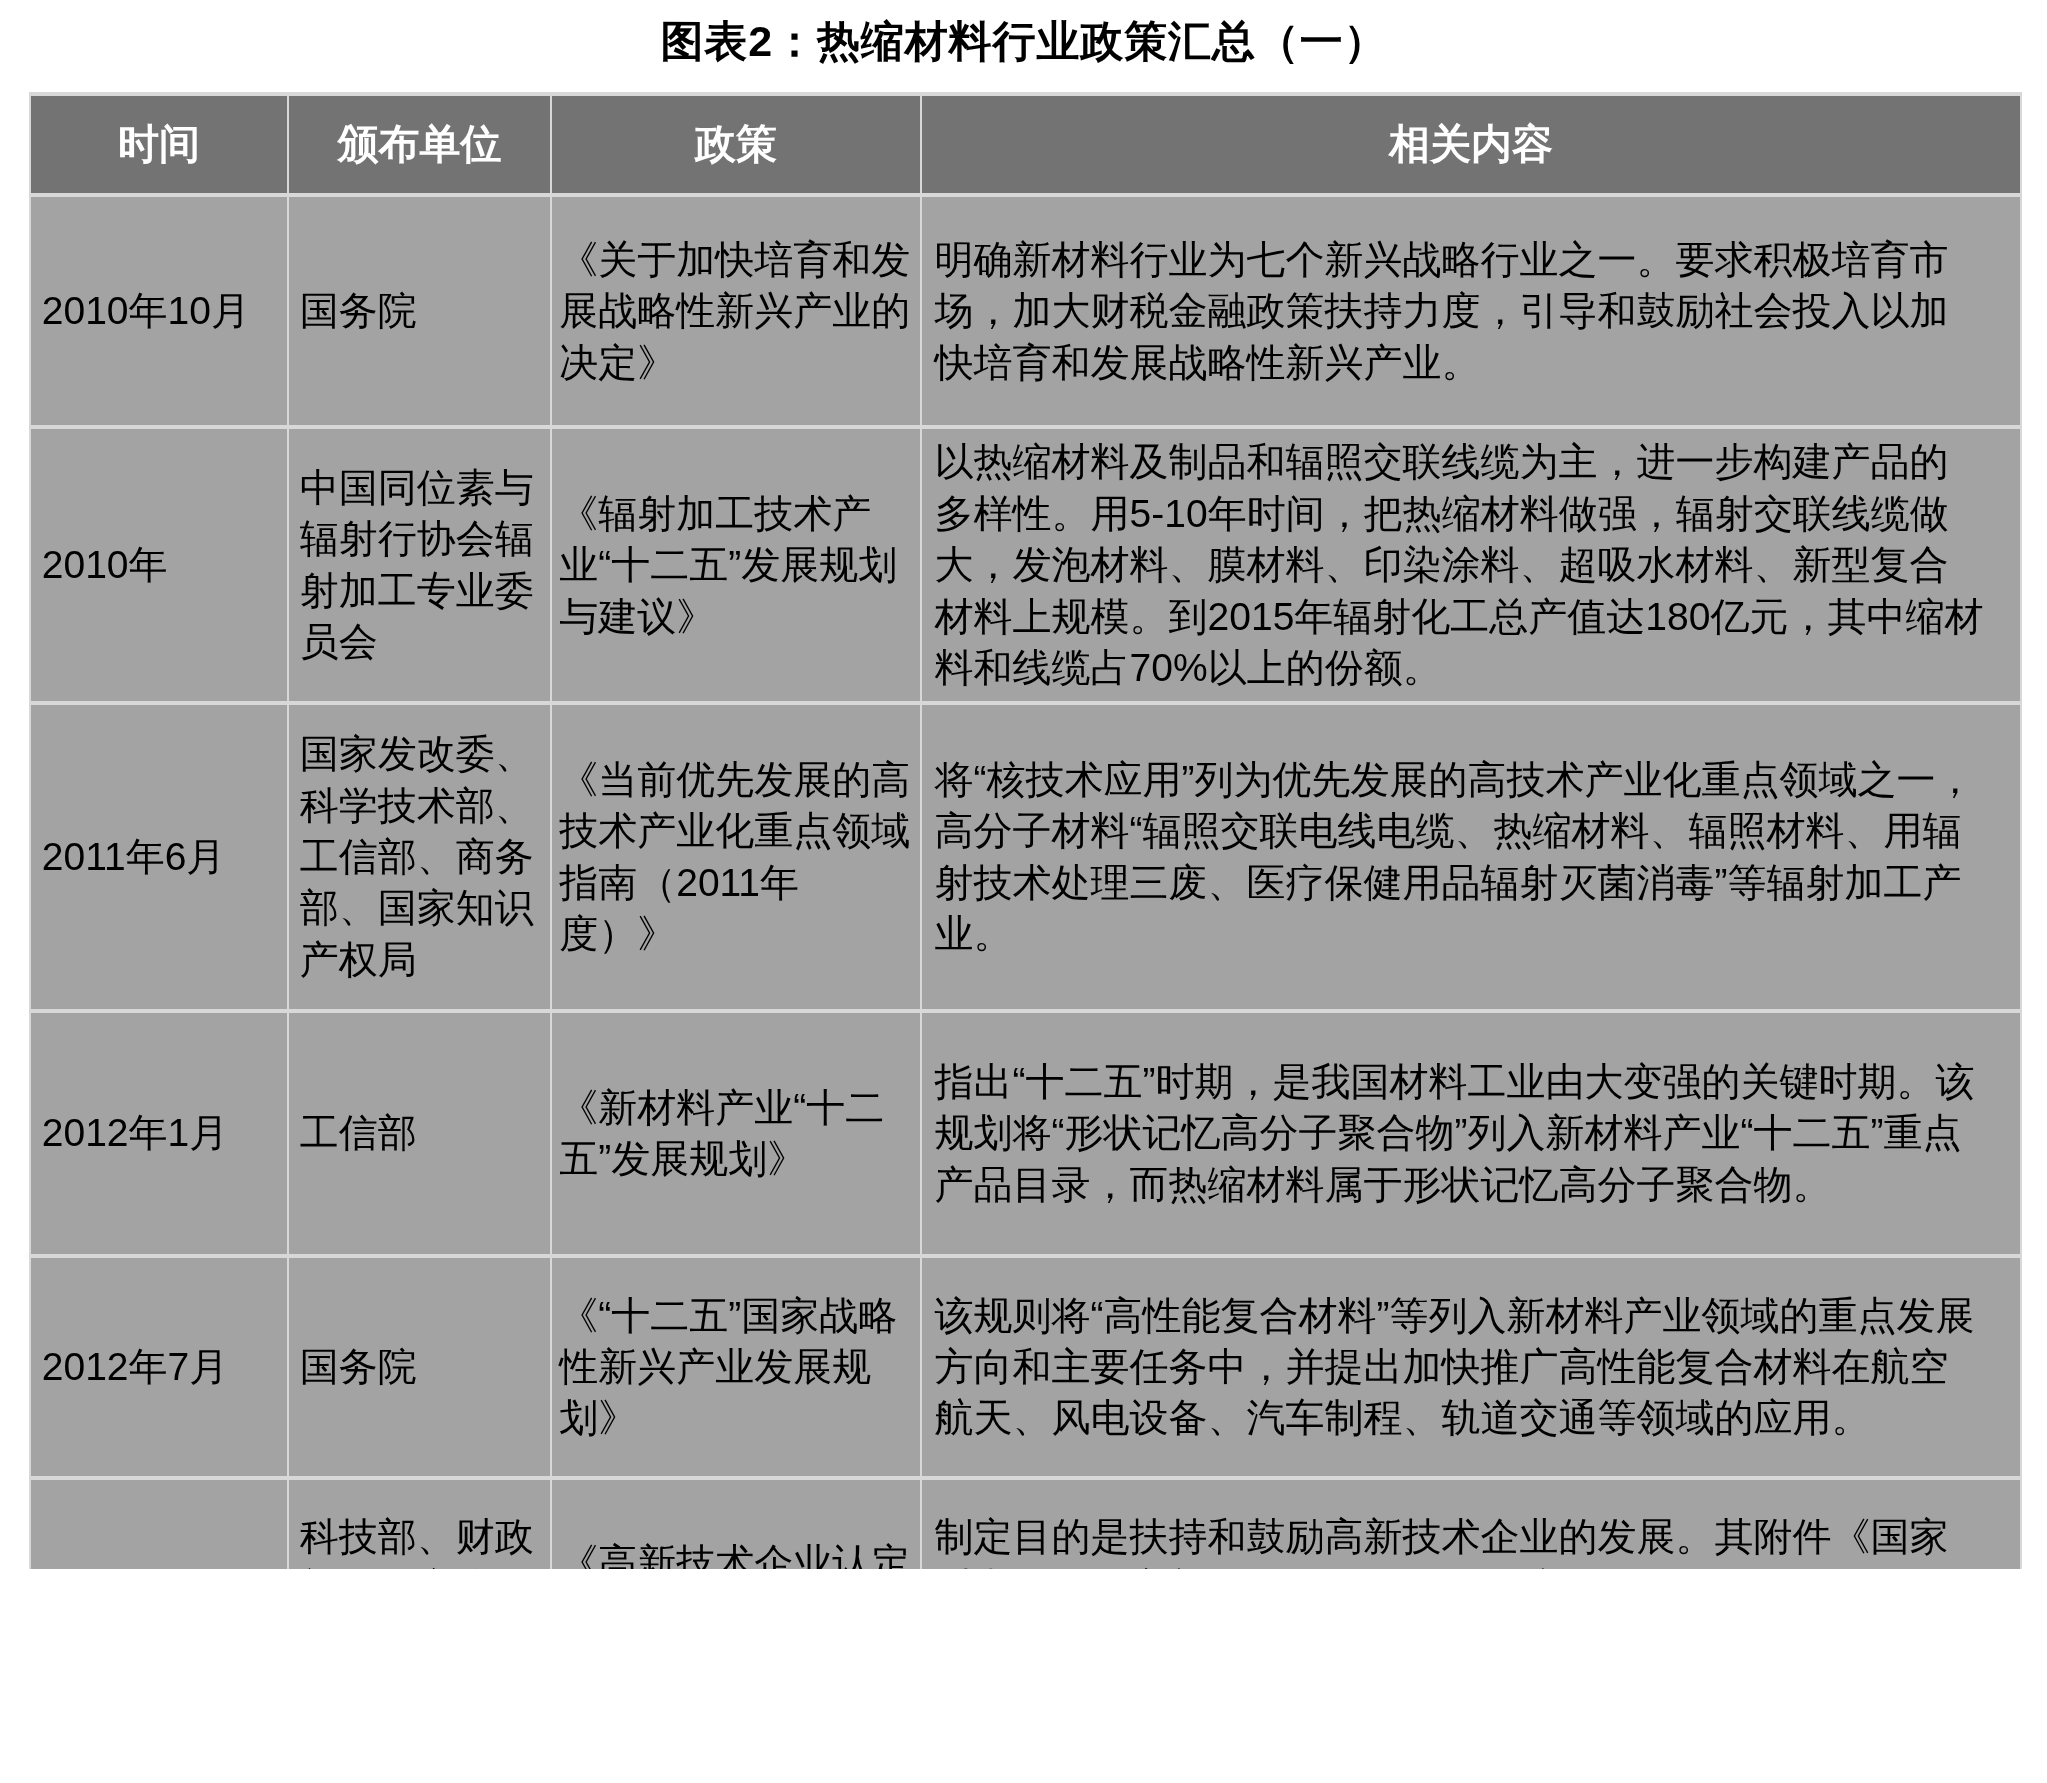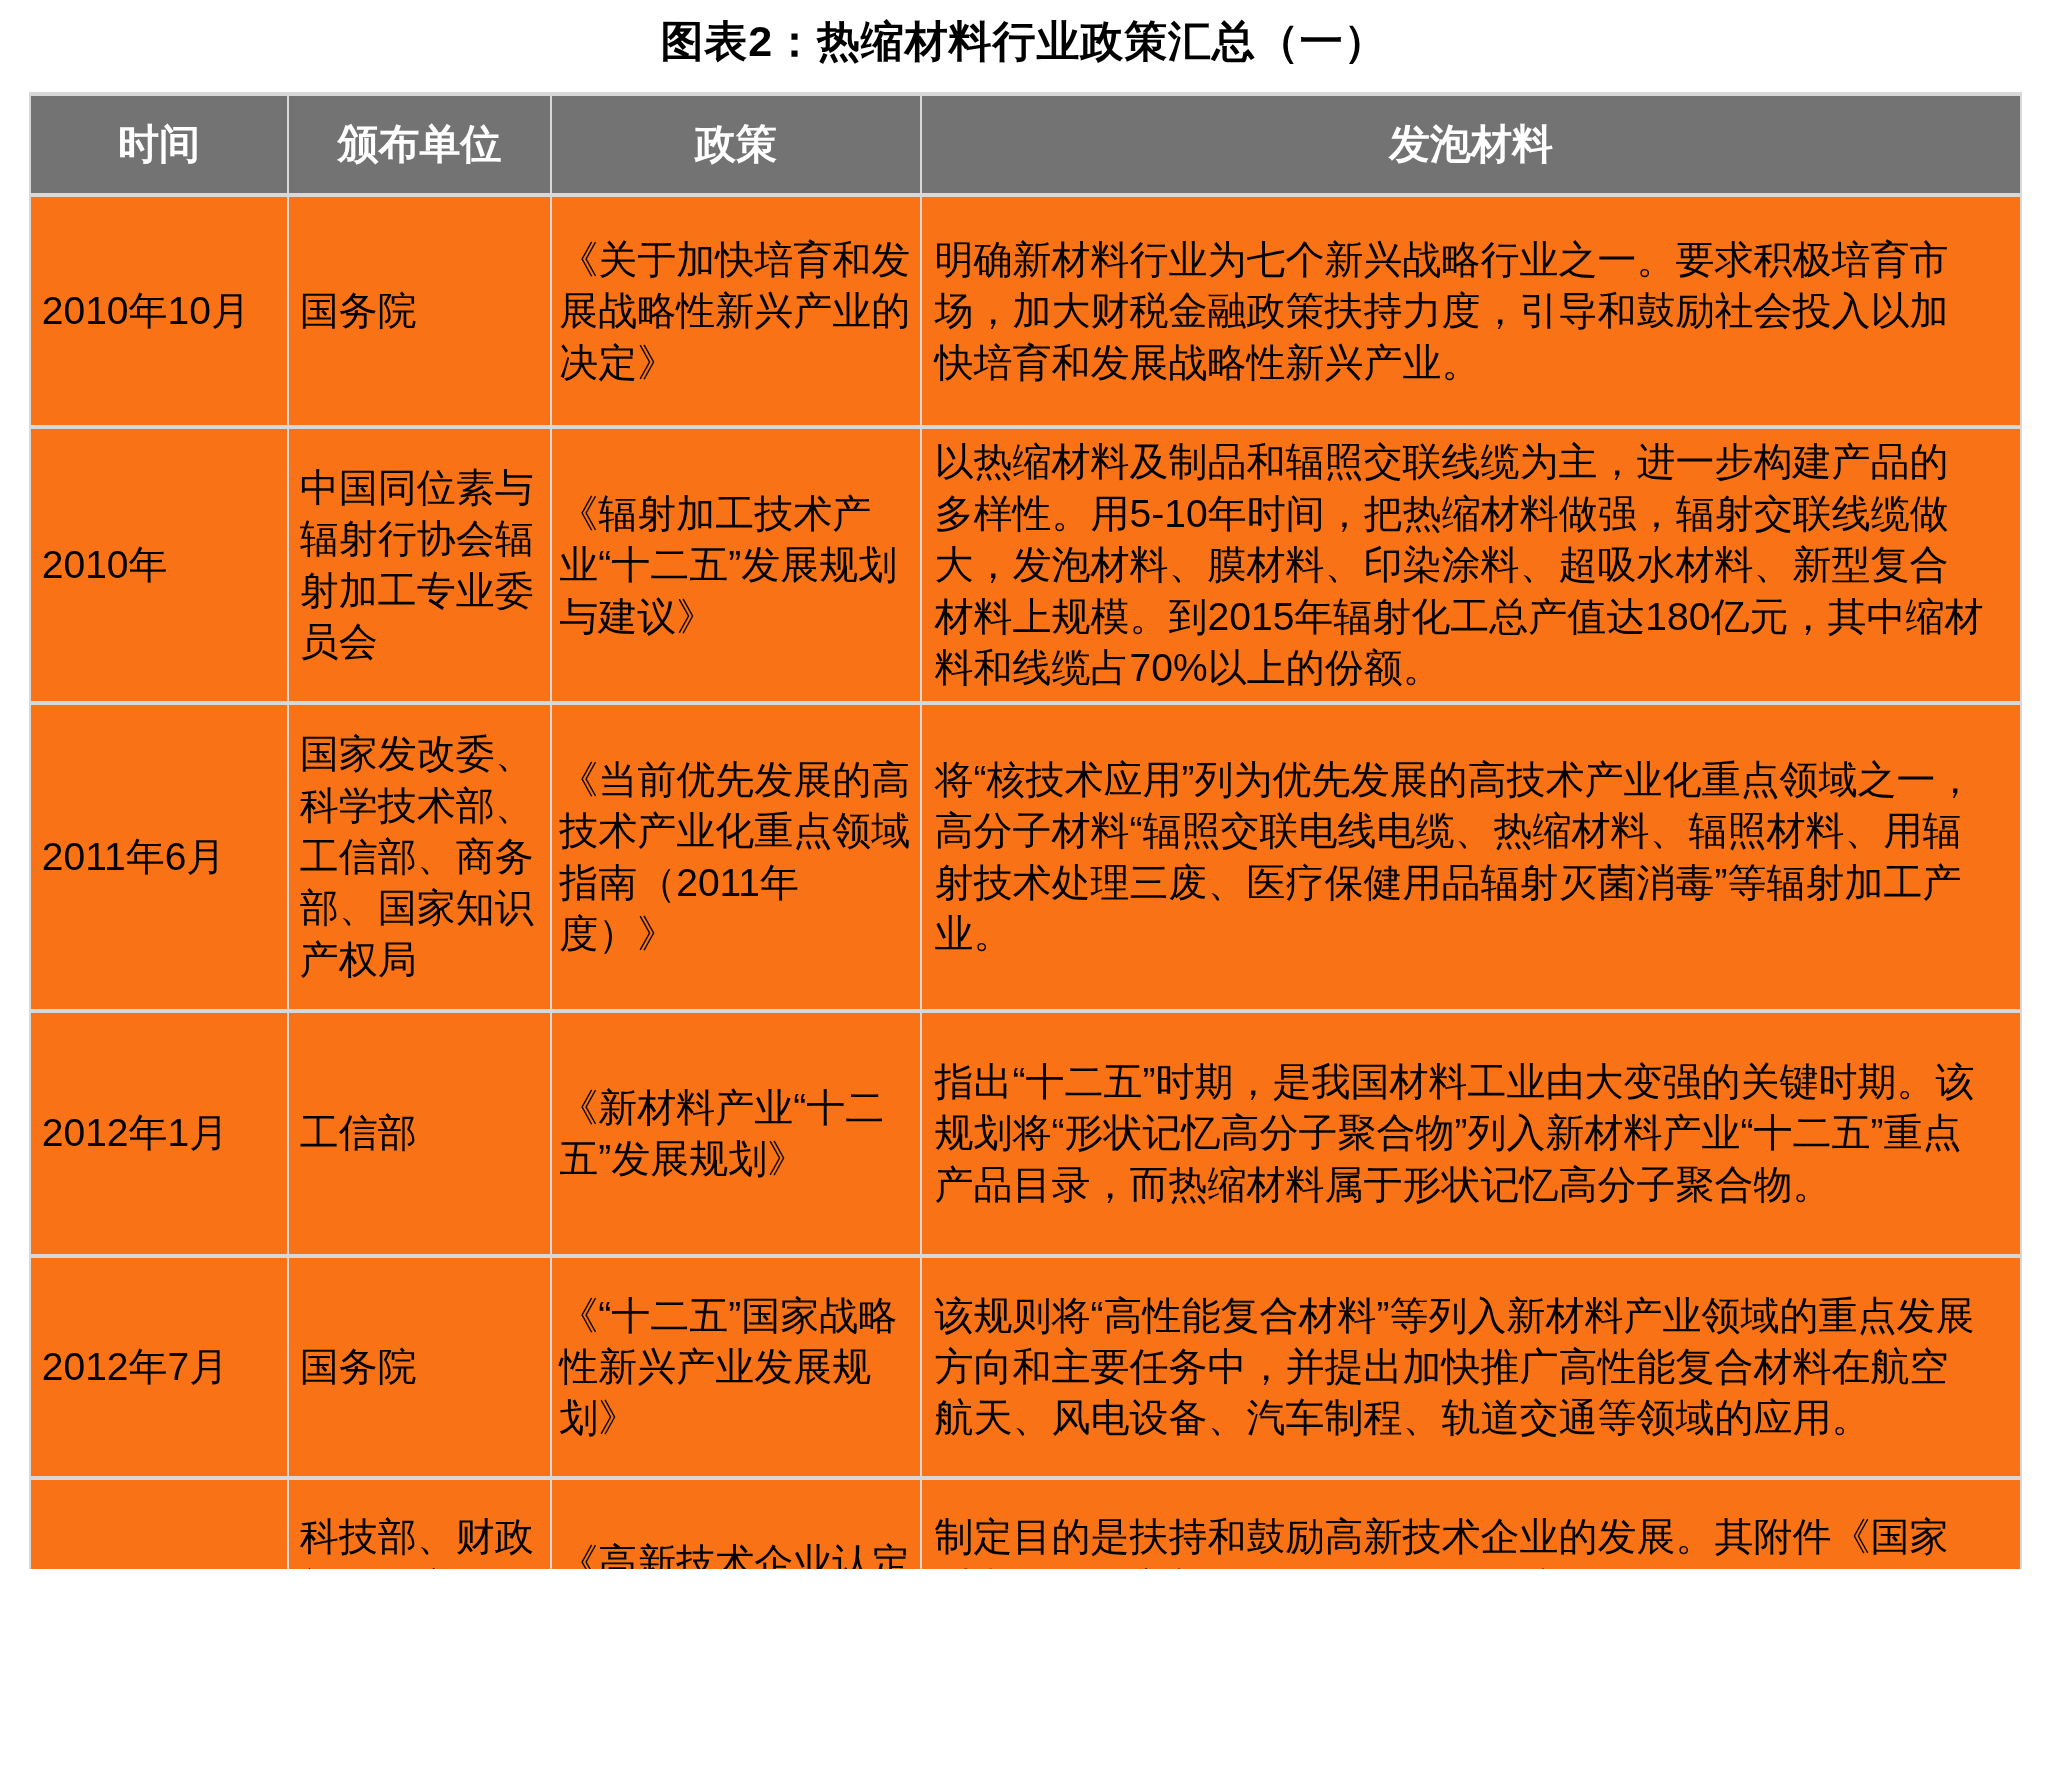--- a/index.html
+++ b/index.html
@@ -44,21 +44,21 @@
     background: #737373;
     color: #ffffff;
     font-size: 41px;
     font-weight: bold;
     text-align: center;
     vertical-align: middle;
     height: 97px;
     padding: 0;
   }
   .policy-table td {
-    background: #f97316;
+    background: #a3a3a3;
     font-size: 39px;
     line-height: 1.32;
     text-align: left;
     vertical-align: middle;
     padding: 7.2px 10.8px 7.2px 10.8px;
     word-break: break-all;
   }
   .policy-table td.col-policy { padding-left: 7.2px; padding-right: 7.2px; }
   .policy-table td.col-content { padding-left: 12.6px; padding-right: 36px; }
   .policy-table tbody tr.r1 { height: 232px; }
@@ -80,21 +80,21 @@
       <col class="c1">
         <col class="c2">
         <col class="c3">
         <col class="c4">
     </colgroup>
     <thead>
       <tr>
         <th>时间</th>
         <th>颁布单位</th>
         <th>政策</th>
-        <th>发泡材料</th>
+        <th>相关内容</th>
       </tr>
     </thead>
     <tbody>
       <tr class="r1">
         <td class="col-time">2010年10月</td>
         <td class="col-unit">国务院</td>
         <td class="col-policy">《关于加快培育和发展战略性新兴产业的决定》</td>
         <td class="col-content">明确新材料行业为七个新兴战略行业之一。要求积极培育市场，加大财税金融政策扶持力度，引导和鼓励社会投入以加快培育和发展战略性新兴产业。</td>
       </tr>
       <tr class="r2">

